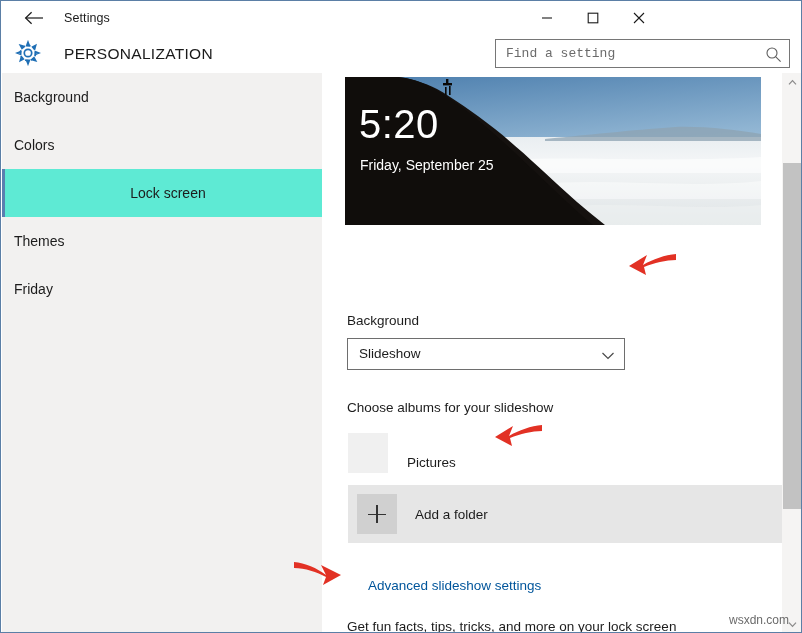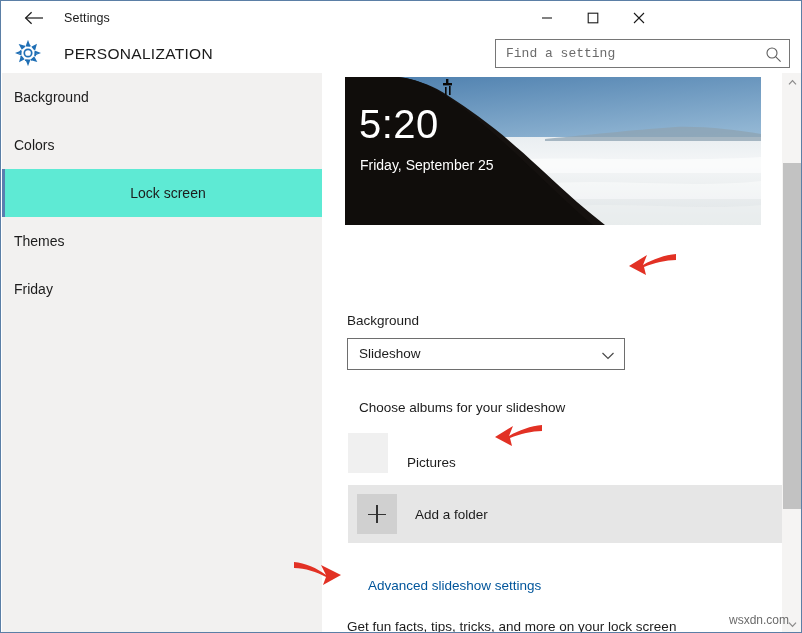--- a/index.html
+++ b/index.html
@@ -172,21 +172,21 @@
     font-weight: 300;
   }
 
   
   .field-label {
     position: absolute;
     font-size: 13.5px;
     color: #1c1c1c;
   }
   .lbl-background { left: 25px; top: 240px; }
-  .lbl-albums    { left: 25px; top: 327px; margin-left: 12px; }
+  .lbl-albums    { left: 25px; top: 327px; }
   .lbl-funfacts  { left: 25px; top: 546px; }
 
   
   .dropdown {
     position: absolute;
     left: 25px; top: 265px;
     width: 278px; height: 32px;
     box-sizing: border-box;
     border: 1px solid #6e6e6e;
     background: #ffffff;

